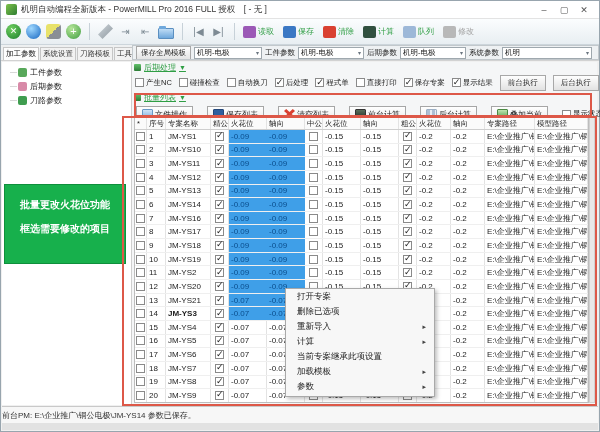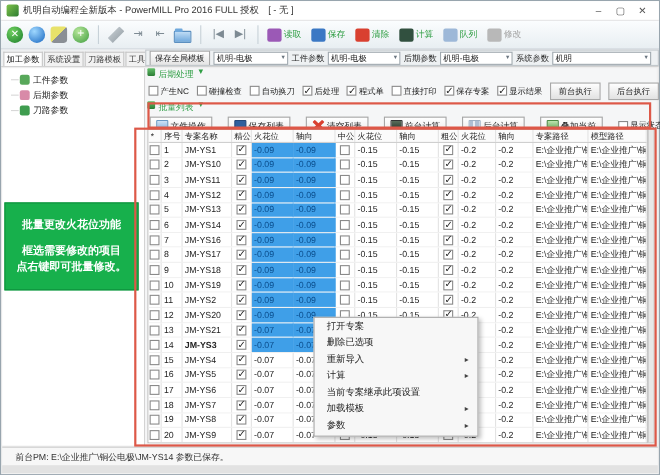--- a/index.html
+++ b/index.html
@@ -52,21 +52,21 @@
   .tree-item::before { content:""; position:absolute; left:2px; top:50%; width:7px; height:1px; background:#d8d8d8; }
   .tree-ico { width:9px; height:9px; border-radius:2px; flex:none; }
   .tree-item.selected .t-lbl { color:#d03030; }
   .annot { position:absolute; left:2px; top:122px; width:122px; height:80px; background:#17b04c; border:1px solid #0e8f3c;
            color:#fff; font-weight:bold; text-align:center; padding-top:13px; }
   .annot .ln { font-size:10px; line-height:14px; white-space:nowrap; }
   .annot .gap { height:10px; }
 
   
   .content { position:absolute; left:131px; top:61px; right:2px; bottom:26px; background:#f5f6f7; }
-  .sect { display:flex; gap:3px; color:#2f9e44; font-size:8px; height:11px; padding-left:2px; }
+  .sect { display:flex; align-items:center; gap:3px; color:#2f9e44; font-size:8px; height:11px; padding-left:2px;text-decoration:underline; }
   .sect .sq { width:7px; height:7px; background:linear-gradient(#63c06a,#2d7d36); border-radius:1px; flex:none; }
   .sect .car { font-size:7px; }
   .cbrow { display:flex; align-items:center; gap:7px; height:19px; padding-left:3px; }
   .cbitem { display:flex; align-items:center; gap:2px; font-size:7.5px; white-space:nowrap; }
   .cb { width:9px; height:9px; border:1px solid #8a8a8a; background:#fff; position:relative; flex:none; }
   .cb.checked::after { content:"✓"; position:absolute; left:0; top:-2.5px; font-size:9px; color:#222; }
   .execbtn { border:1px solid #a8a8a8; background:linear-gradient(#fefefe,#e2e2e2); font-size:7.5px; padding:2px 7px; white-space:nowrap; }
 
   .batchrow { display:flex; align-items:center; gap:14px; height:22px; padding-left:4px; }
   .bbtn { display:flex; align-items:center; gap:2px; border:1px solid #a6a6a6; background:linear-gradient(#fff,#e7e7e7); height:17px; padding:0 5px; font-size:8px; white-space:nowrap; }
@@ -96,21 +96,21 @@
 
   
   .ctxmenu { position:absolute; left:284px; top:287px; width:150px; z-index:60; background:#f7f7f7;
              border:1px solid #a9a9a9; box-shadow:2px 2px 4px rgba(0,0,0,.25); padding-bottom:2px; }
   .ctx-editwrap { padding:4px 6px 5px 6px; border-bottom:1px solid #e0e0e0; }
   .ctx-edit { width:100px; height:13px; background:#ffe81a; border:1px solid #b9a400; font-size:8.5px; display:flex; align-items:center; padding:0 3px; color:#111; }
   .ctx-item { height:15px; display:flex; align-items:center; font-size:8.5px; padding:0 8px 0 11px; color:#222; }
   .ctx-item .arrow { margin-left:auto; color:#444; font-size:7px; }
 
   
-  .statusbar { position:absolute; left:1px; right:1px; bottom:8px; height:17px; background:#f7f7f7; border-top:1px solid #c9c9c9; display:flex; align-items:center; padding-left:12px; }
+  .statusbar { position:absolute; left:1px; right:1px; bottom:8px; height:17px; background:#f7f7f7; border-top:1px solid #c9c9c9; display:flex; align-items:center; padding-left:0; }
   .statusbar .txt { font-size:8px; color:#333; white-space:nowrap; }
   .bottomstrip { position:absolute; left:1px; right:1px; bottom:1px; height:7px; background:#e2e2e2; }
 </style>
 </head>
 <body>
 
 <div class="window">
 
   <div class="titlebar">
     <span class="app-icon"></span>
@@ -207,21 +207,20 @@
         </div>
         <div class="tree-item">
           <span class="tree-ico" style="background: rgb(63, 157, 79);"></span>
           <span class="t-lbl">刀路参数</span>
         </div>
       </div>
     <div class="annot" id="annot" style="background: rgb(23, 176, 76);">
         <div class="ln">批量更改火花位功能</div>
         <div class="gap"></div>
         <div class="ln">框选需要修改的项目</div>
-        <div class="ln">点右键即可批量修改。</div>
       </div>
   </div>
 
   <div class="content">
     <div class="sect">
       <span class="sq"></span>
       <span>后期处理</span>
       <span class="car">▼</span>
     </div>
     <div class="cbrow" id="postcbs">

